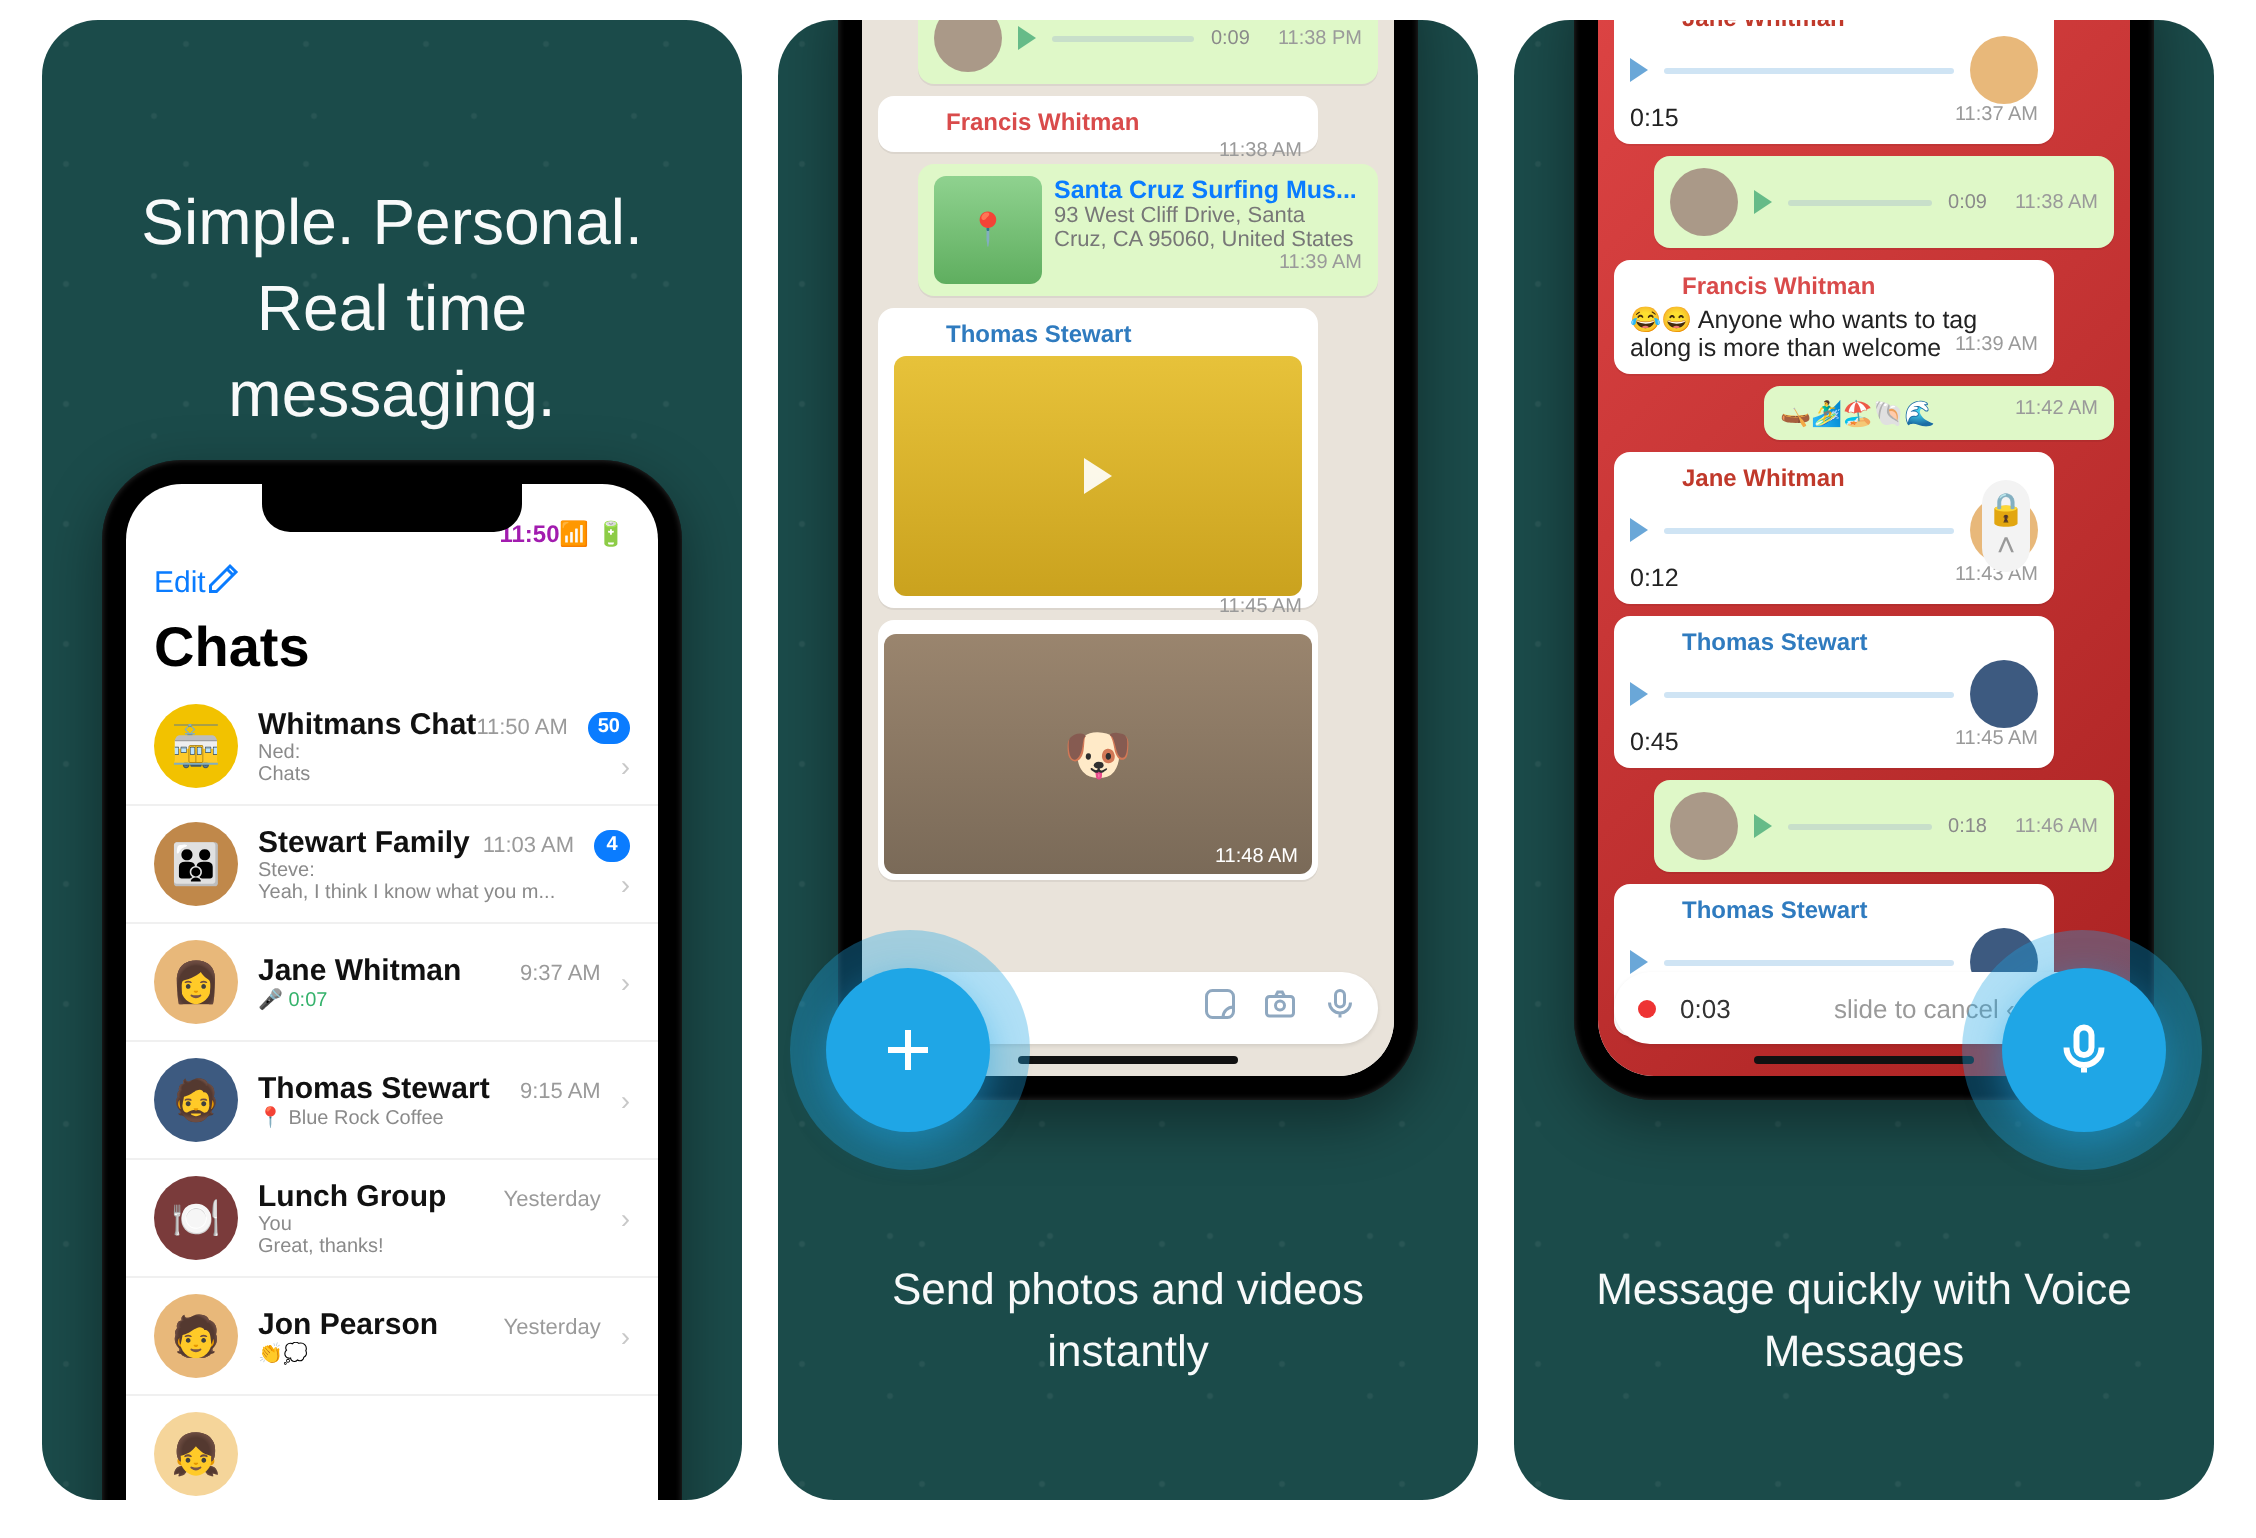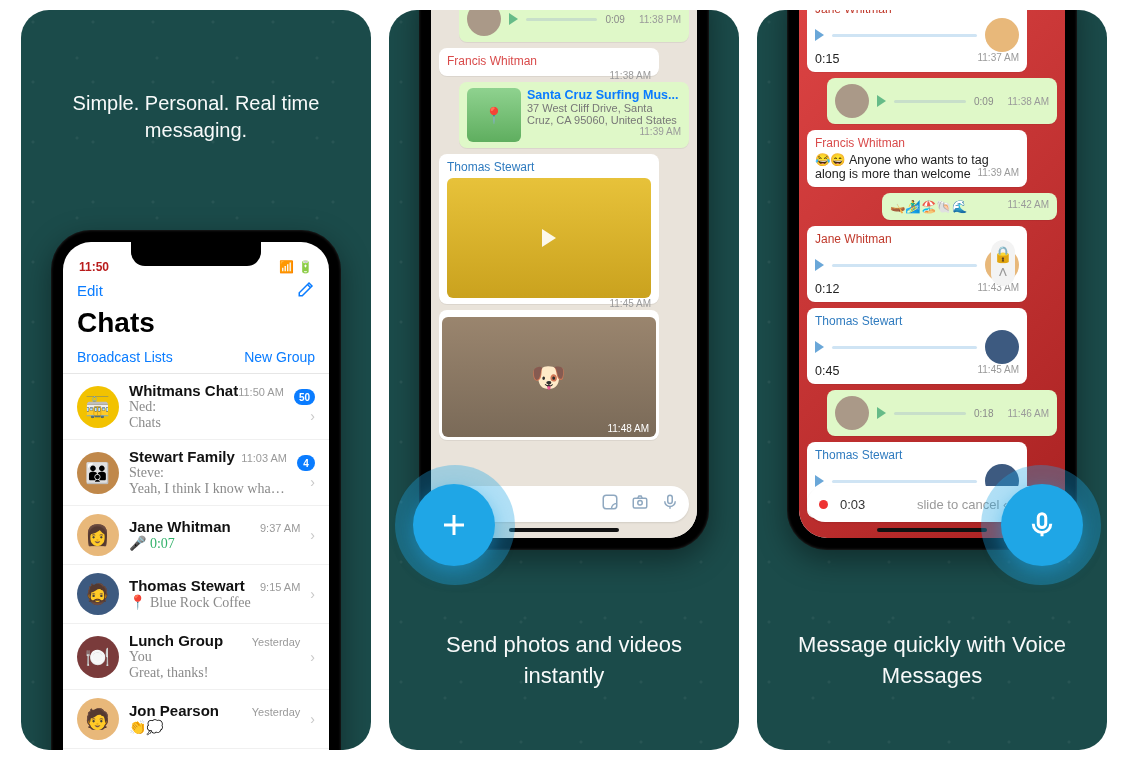--- a/index.html
+++ b/index.html
@@ -30,21 +30,21 @@
       radial-gradient(circle at 20% 20%, #fff 1px, transparent 2px) 0 0/60px 60px,
       radial-gradient(circle at 70% 60%, #fff 1px, transparent 2px) 0 0/80px 80px;
   }
   .headline, .caption {
     position: relative;
     text-align: center;
     font-weight: 300;
     color: #f8fafa;
     padding: 0 30px;
   }
-  .headline { font-size: 20px; line-height: 1.35; margin-top: 80px; }
+  .headline { font-size: 32px; line-height: 1.35; margin-top: 80px; }
   .caption { font-size: 22px; line-height: 1.4; margin-top: 620px; }
 
   
   .phone {
     position: absolute;
     width: 290px;
     left: 50%;
     transform: translateX(-50%);
     background: #000;
     border-radius: 40px;
@@ -68,25 +68,25 @@
     z-index: 10;
   }
   .home-bar {
     position: absolute; bottom: 6px; left: 50%; transform: translateX(-50%);
     width: 110px; height: 4px; border-radius: 4px; background: #111;
   }
 
   
   .panel1 .phone { top: 220px; height: 600px; }
   .status-bar {
-    height: 34px; display:flex; align-items:flex-end; justify-content:space-between;
-    padding: 0 16px 2px; font-size: 12px; font-weight: 600; color:#b91c1c;
+    height: 34px; display:flex; align-items:flex-end; justify-content:flex-end;
+    padding: 0 16px 2px; font-size: 12px; font-weight: 600; color:#a21caf;
   }
   .nav-row {
-    display:flex; justify-content:space-between; align-items:center;
+    display:flex; align-items:center;
     padding: 4px 14px 6px; font-size: 15px; color:#0a7cff;
   }
   .compose-icon svg { width:18px; height:18px; stroke:#0a7cff; fill:none; stroke-width:2;}
   .chats-title { font-size: 28px; font-weight: 700; color:#000; padding: 0 14px 4px;}
   .sub-row {
     display:flex; justify-content:space-between; padding: 6px 14px 8px;
     font-size: 14px; color:#0a7cff; border-bottom:1px solid #e6e6e6;
   }
   .chat-list { overflow:hidden; }
   .chat-row {
@@ -95,41 +95,41 @@
   }
   .avatar {
     width:42px; height:42px; border-radius:50%;
     display:flex; align-items:center; justify-content:center;
     font-size:20px; color:#fff; flex:0 0 42px;
   }
   .chat-body { flex:1; min-width:0; }
   .chat-top { display:flex; justify-content:space-between; align-items:baseline; }
   .chat-name { font-size:15px; font-weight:700; color:#111; }
   .chat-time { font-size:11px; color:#9a9a9a; }
-  .chat-sub { font-size:14px; color:#8a8a8a; white-space:nowrap; overflow:hidden; text-overflow:ellipsis;font-family:Liberation Serif, serif; }
+  .chat-sub { font-size:10px; color:#8a8a8a; white-space:nowrap; overflow:hidden; text-overflow:ellipsis; }
   .chat-side { display:flex; flex-direction:column; align-items:flex-end; gap:3px;}
   .badge {
     background:#0a7cff; color:#fff; font-size:10px; font-weight:700;
     border-radius:10px; min-width:18px; height:16px; padding:0 5px;
     display:inline-flex; align-items:center; justify-content:center;
   }
   .chev { color:#c8c8c8; font-size:14px; }
 
   
   .panel2 .phone, .panel3 .phone { top: -40px; height: 580px; }
   .chat-bg { position:absolute; inset:0; background: linear-gradient(#e9e3da,#e9e3da); }
   .panel3 .chat-bg { background: linear-gradient(135deg,#d44 0%, #a22 100%); }
   .msgs { position:absolute; inset:0; padding: 8px 8px 50px; overflow:hidden; }
   .msg { position:relative; margin:6px 0; max-width:88%; }
   .bubble {
     background:#fff; border-radius:8px; padding:6px 8px; font-size:12.5px; color:#222;
     box-shadow:0 1px 0 rgba(0,0,0,.06);
   }
   .bubble.out { background:#dff8c8; margin-left:auto; }
-  .sender { font-size:12px; font-weight:400; margin-bottom:2px; }
+  .sender { font-size:12px; font-weight:700; margin-bottom:2px;margin-left:26px; }
   .sender.francis { color:#d94b4b; }
   .sender.thomas { color:#2f7bbf; }
   .sender.jane { color:#c0392b; }
   .mtime { font-size:10px; color:#9a9a9a; margin-left:6px; float:right; }
   .thumb {
     width:100%; height:120px; border-radius:6px; margin-top:4px;
     display:flex; align-items:center; justify-content:center; color:#fff; font-size:28px;
   }
   .thumb.tram { background: linear-gradient(#e7c23a,#caa21e); }
   .thumb.dog  { background: linear-gradient(#9a856e,#7a6a58); }
@@ -201,24 +201,20 @@
         <span class="compose-icon">
           <svg viewBox="0 0 24 24">
               <path d="M3 17v4h4L20 8l-4-4L3 17z"></path>
               <path d="M14 6l4 4"></path>
             </svg>
         </span>
       </div>
 
       <div class="chats-title">Chats</div>
 
-      <div class="sub-row">
-        <span>Broadcast Lists</span>
-        <span>New Group</span>
-      </div>
 
       <div class="chat-list">
 
         <div class="chat-row">
           <div class="avatar c1">🚋</div>
           <div class="chat-body">
             <div class="chat-top">
               <span class="chat-name">Whitmans Chat</span>
               <span class="chat-time">11:50 AM</span>
             </div>
@@ -337,21 +333,21 @@
           <div class="bubble">
             <div class="sender francis">Francis Whitman</div>
             <span class="mtime">11:38 AM</span>
           </div>
         </div>
 
         <div class="msg" style="max-width:92%; margin-left:auto;">
           <div class="bubble out" style="overflow:hidden;">
             <div class="thumb map">📍</div>
             <div class="loc-title">Santa Cruz Surfing Mus...</div>
-            <div class="loc-addr">37 West Cliff Drive, Santa</div>
+            <div class="loc-addr">93 West Cliff Drive, Santa</div>
             <div class="loc-addr">Cruz, CA 95060, United States</div>
             <span class="mtime">11:39 AM</span>
           </div>
         </div>
 
         <div class="msg">
           <div class="bubble">
             <div class="sender thomas">Thomas Stewart</div>
             <div class="thumb tram">
               <div class="play"></div>

